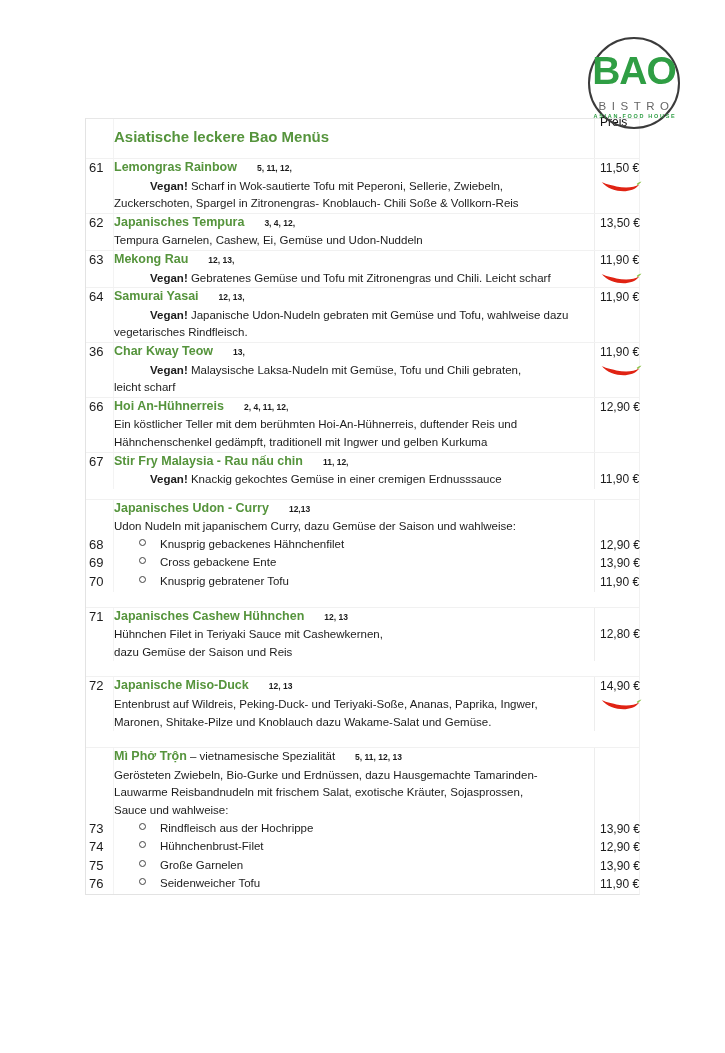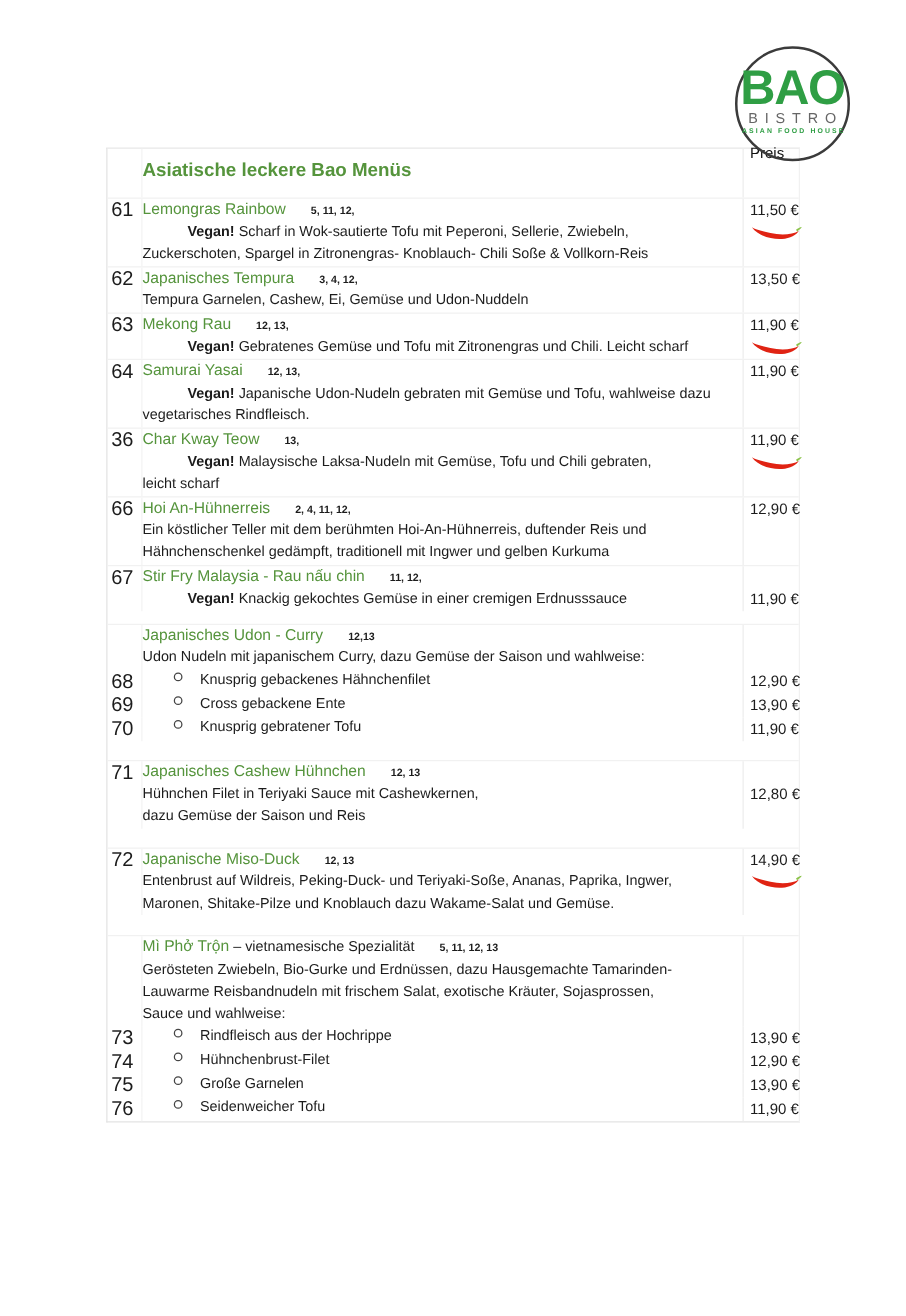--- a/index.html
+++ b/index.html
@@ -7,38 +7,38 @@
     width:725px;height:1053px;background:#ffffff;position:relative;
     font-family:"Liberation Sans",sans-serif;color:#1c1c1c;overflow:hidden;
   }
   
   .logo{
     position:absolute;left:588px;top:37px;width:92px;height:92px;
     border:2px solid #3b3b3b;border-radius:50%;box-sizing:border-box;
     text-align:center;padding-top:14px;z-index:5;background:transparent;
   }
   .logo-bao{font-size:39px;font-weight:800;color:#2f9e44;line-height:.92;letter-spacing:-1px;}
-  .logo-bistro{font-size:11.5px;color:#666;letter-spacing:5.5px;margin-top:1px;margin-left:5px;line-height:1;}
+  .logo-bistro{font-size:11.5px;color:#666;letter-spacing:5.5px;margin-top:12px;margin-left:5px;line-height:1;}
   .logo-tag{font-size:5.5px;font-weight:bold;color:#2f9e44;letter-spacing:1.7px;margin-top:2px;margin-left:2px;white-space:nowrap;line-height:1;}
   
   .menu-table{
     position:absolute;left:85px;top:118px;width:555px;box-sizing:border-box;
     border-left:1px solid #e3e3e3;border-top:1px solid #e7e7e7;
     border-right:1px solid #f1f1f1;border-bottom:1px solid #e3e3e3;
   }
   .row{display:grid;grid-template-columns:28px 480px 47px;}
   .row.item,.row.group{border-top:1px solid #f1f1f1;}
   .row.header{height:39px;}
   .cell{min-width:0;}
-  .cell.num{padding:1px 0 0 3px;font-size:16px;border-right:1px solid #f3f3f3;}
+  .cell.num{padding:1px 0 0 3px;font-size:13px;border-right:1px solid #f3f3f3;}
   .cell.body{padding:0;}
   .cell.price{padding:1px 0 0 5px;border-left:1px solid #ededed;font-size:12px;white-space:nowrap;}
   .cell.price.pl1{padding-top:18.6px;}
   .line{line-height:17.6px;font-size:11.5px;white-space:nowrap;}
-  .name{color:#55943c;font-weight:normal;font-size:12.5px;}
+  .name{color:#55943c;font-weight:bold;font-size:12.5px;}
   .subtitle{color:#1c1c1c;font-size:11.5px;}
   .nums{font-size:8.5px;font-weight:bold;margin-left:20px;}
   .bold{font-weight:bold;margin-left:36px;}
   .page-title{font-size:15px;font-weight:bold;color:#55943c;padding-top:9px;line-height:1.2;}
   .price-header{position:relative;top:-5px;color:#111;}
   .option .bullet{
     display:inline-block;width:5px;height:5px;border:1px solid #444;border-radius:50%;
     margin:0 14px 1px 25px;vertical-align:1px;
   }
   .price-text{line-height:17.6px;}

